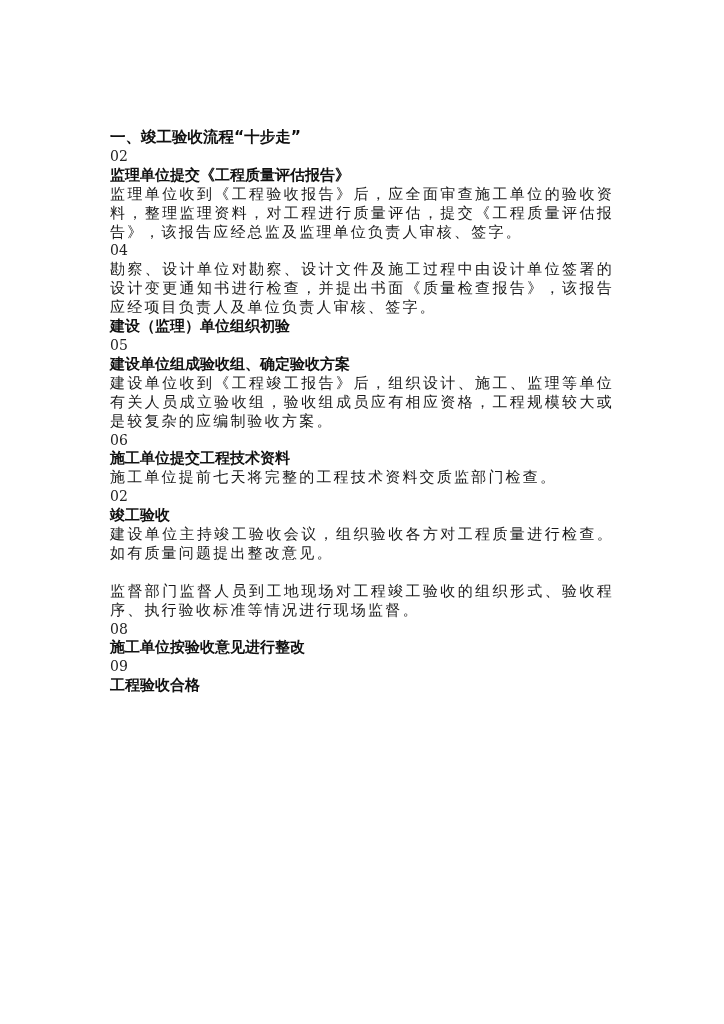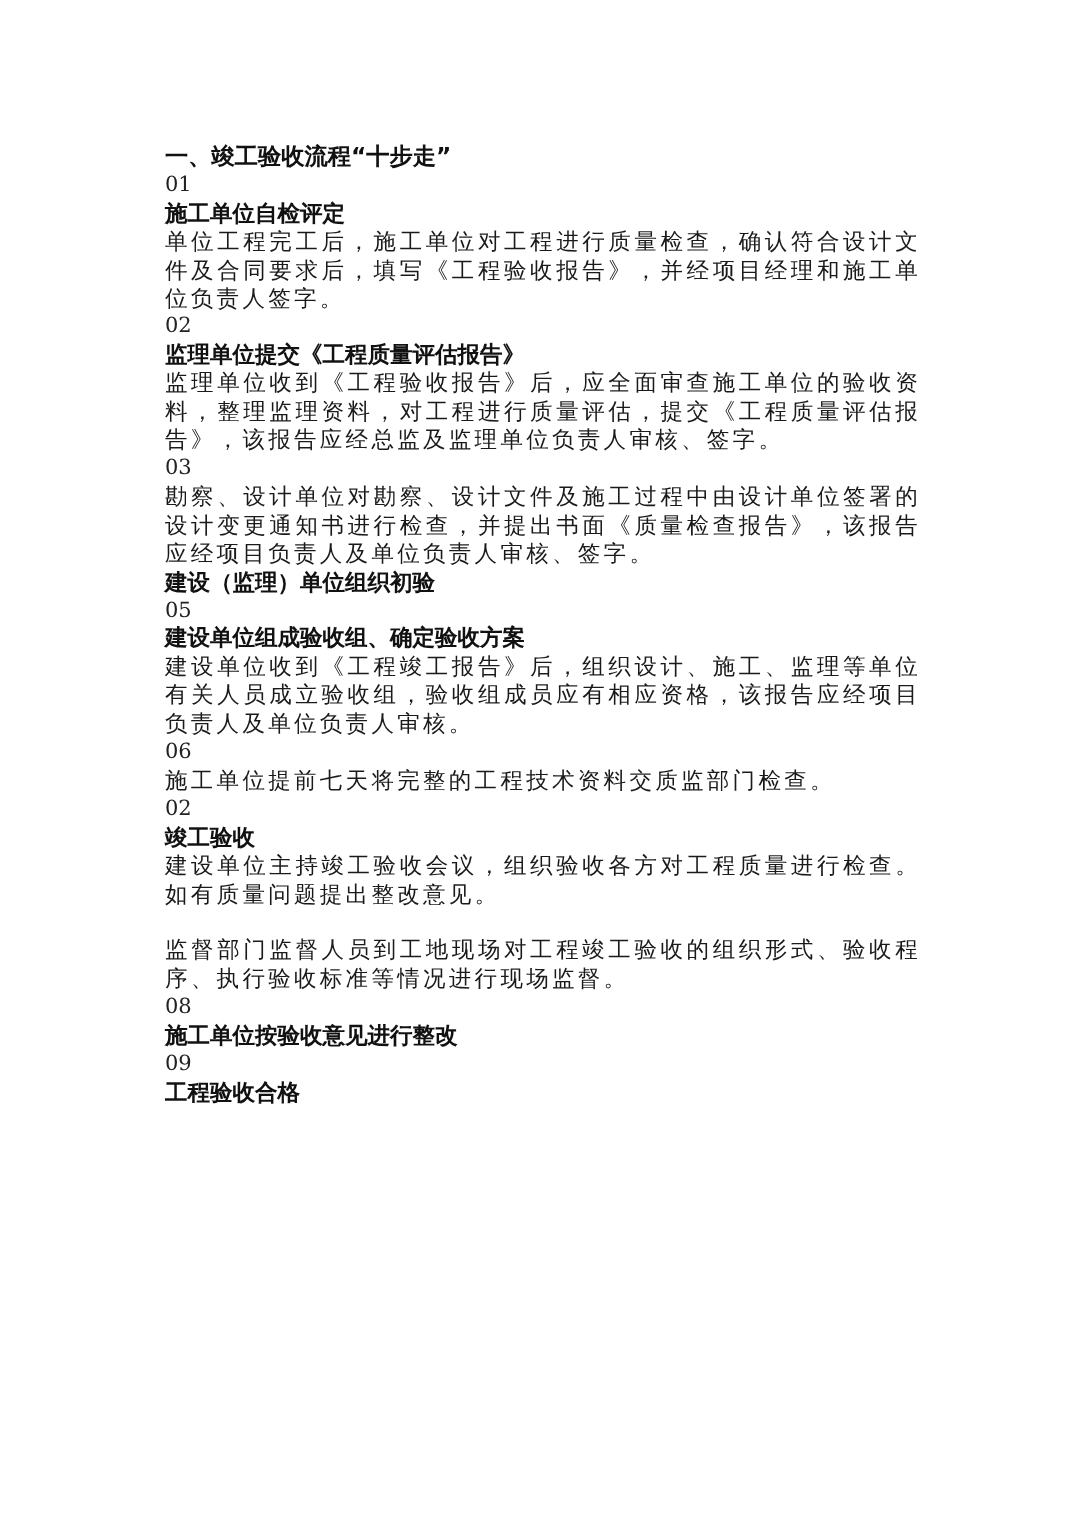--- a/index.html
+++ b/index.html
@@ -8,70 +8,64 @@
     position: absolute;
     left: 110px;
     top: 95px;
     width: 504px;
     font-family: "DejaVu Serif", "Liberation Serif", serif;
     color: #1a1a1a;
     font-size: 15px;
     line-height: 18.9px;
   }
   .line { display: block; white-space: nowrap; }
-  .title { font-family: "DejaVu Sans", "Liberation Sans", sans-serif; font-weight: bold; font-size: 15.5px; color: #111; }
+  .title { font-family: "DejaVu Sans", "Liberation Sans", sans-serif; font-weight: bold; font-size: 15.5px; color: #111; margin-top: 33px; }
   .num { font-size: 14px; color: #222; }
   .heading { font-family: "DejaVu Sans", "Liberation Sans", sans-serif; font-weight: bold; font-size: 15px; color: #111; }
   .body-text { text-align: justify; text-align-last: left; white-space: normal; letter-spacing: 2.2px; }
   .body-text p { margin: 0; }
   .blank { height: 18.9px; }
 </style>
 </head>
 <body>
 
 <div class="page">
   <span class="line title">一、竣工验收流程“十步走”</span>
 
-  <section>
-    <span class="line num">01</span>
-    <span class="line heading">施工单位自检评定</span>
-    <div class="body-text">
-      <p>单位工程完工后，施工单位对工程进行质量检查，确认符合设计文件及合同要求后，填写《工程验收报告》，并经项目经理和施工单位负责人签字。</p>
-    </div>
-  </section>
 
   <section>
     <span class="line num">02</span>
     <span class="line heading">监理单位提交《工程质量评估报告》</span>
     <div class="body-text">
       <p>监理单位收到《工程验收报告》后，应全面审查施工单位的验收资料，整理监理资料，对工程进行质量评估，提交《工程质量评估报告》，该报告应经总监及监理单位负责人审核、签字。</p>
     </div>
   </section>
 
   <section>
-    <span class="line num">03</span>
+    <span class="line num">04</span>
     <div class="body-text">
       <p>勘察、设计单位对勘察、设计文件及施工过程中由设计单位签署的设计变更通知书进行检查，并提出书面《质量检查报告》，该报告应经项目负责人及单位负责人审核、签字。</p>
     </div>
   </section>
 
   <section>
     <span class="line heading">建设（监理）单位组织初验</span>
   </section>
 
   <section>
     <span class="line num">05</span>
     <span class="line heading">建设单位组成验收组、确定验收方案</span>
     <div class="body-text">
-      <p>建设单位收到《工程竣工报告》后，组织设计、施工、监理等单位有关人员成立验收组，验收组成员应有相应资格，该报告应经项目负责人及单位负责人审核。</p>
+      <p>建设单位收到《工程竣工报告》后，组织设计、施工、监理等单位有关人员成立验收组，验收组成员应有相应资格，工程规模较大或是较复杂的应编制验收方案。</p>
     </div>
   </section>
 
   <section>
     <span class="line num">06</span>
+    <span class="line heading">施工单位提交工程技术资料</span>
     <div class="body-text">
       <p>施工单位提前七天将完整的工程技术资料交质监部门检查。</p>
     </div>
   </section>
 
   <section>
     <span class="line num">02</span>
     <span class="line heading">竣工验收</span>
     <div class="body-text">
       <p>建设单位主持竣工验收会议，组织验收各方对工程质量进行检查。如有质量问题提出整改意见。</p>

